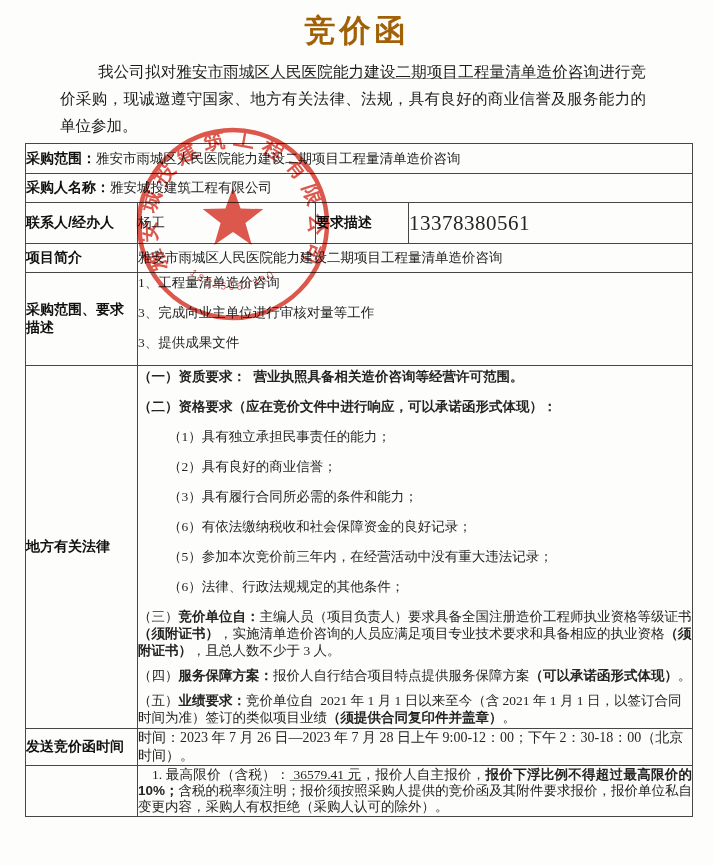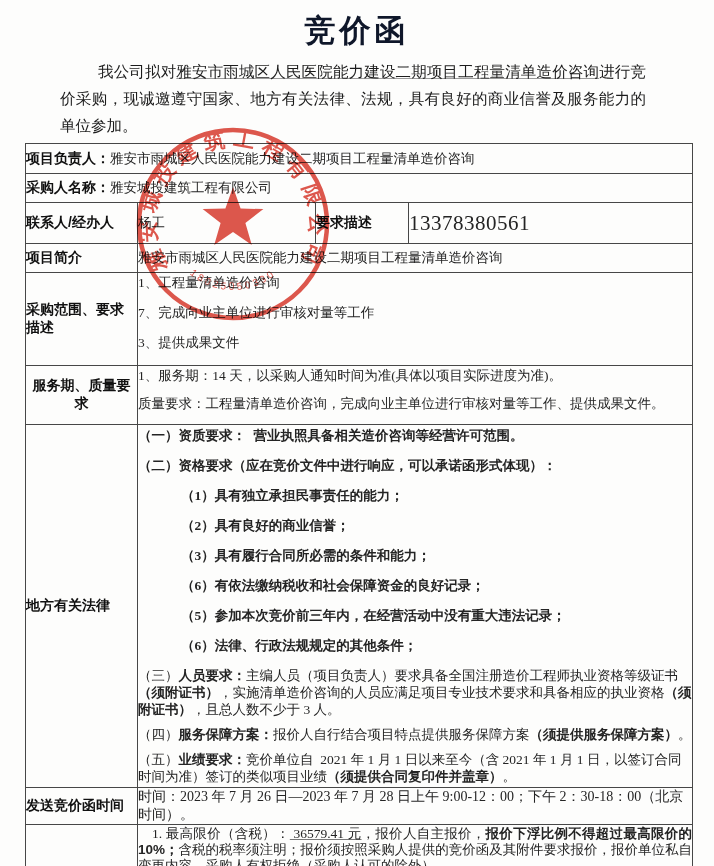--- a/index.html
+++ b/index.html
@@ -4,21 +4,21 @@
 <style>
   html,body{margin:0;padding:0;}
   body{
     width:714px;height:866px;position:relative;background:#fdfdfc;
     font-family:"Liberation Serif","DejaVu Serif",serif;color:#1c1c1c;
     overflow:hidden;
   }
   .title{
     position:absolute;top:10px;left:0;width:714px;text-align:center;
     font-family:"Liberation Sans","DejaVu Sans",sans-serif;
-    font-weight:bold;font-size:31px;letter-spacing:4px;color:#0f172a;
+    font-weight:bold;font-size:31px;letter-spacing:4px;color:#a16207;
   }
   .intro{
     position:absolute;top:58px;left:60px;width:586px;
     font-size:15.5px;line-height:27px;text-indent:38px;text-align:justify;
   }
   .intro .u-proj{text-decoration:underline;text-decoration-color:#9a9a9a;}
   table.bid{
     position:absolute;left:25px;top:143px;width:667px;
     border-collapse:collapse;table-layout:fixed;
   }
@@ -41,21 +41,21 @@
   tr.r6 td{height:58px;}
   tr.r7 td{height:362px;}
   tr.r8 td{height:28px;}
   tr.r9 td{height:50px;}
   td.top{vertical-align:top;}
   .scope-item{margin:0 0 13px 0;line-height:17px;}
   .pad-t8{padding-top:8px;}
   .svc-line{margin:0 0 11px 0;line-height:17px;}
   .qual-cell{font-size:12.5px;overflow:hidden;}
   .qual-cell p{margin:0 0 13px 0;line-height:17px;white-space:pre-wrap;}
-  .qual-cell p.ind{margin-left:43px;font-weight:bold;}
+  .qual-cell p.ind{margin-left:30px;}
   .qual-cell p.tight{margin-bottom:8px;}
   .qual-cell p.last{margin-bottom:0;}
   .pad-t6{padding-top:6px;}
   .price-cell{font-size:13px;overflow:hidden;padding-top:3px;}
   .price-cell p{margin:0;line-height:16px;text-indent:14px;white-space:pre-wrap;text-align:justify;}
   .sb{font-weight:bold;font-family:"Liberation Sans","DejaVu Sans",sans-serif;}
   .su{text-decoration:underline;text-decoration-color:#777;margin-top:13px;}
   .center-lbl{text-align:center;}
   .phone{font-size:21px;letter-spacing:0.5px;}
   .seal{
@@ -73,21 +73,21 @@
 <table class="bid">
   <colgroup>
       <col style="width:112px">
       <col style="width:178px">
       <col style="width:93px">
       <col style="width:284px">
     </colgroup>
 
   <tbody>
       <tr class="r1">
-    <td colspan="4" class="inline-cell"><span class="lbl">项目负责人：</span><span>雅安市雨城区人民医院能力建设二期项目工程量清单造价咨询</span></td>
+    <td colspan="4" class="inline-cell"><span class="lbl">采购范围：</span><span>雅安市雨城区人民医院能力建设二期项目工程量清单造价咨询</span></td>
   </tr>
 
   <tr class="r2">
     <td colspan="4" class="inline-cell"><span class="lbl">采购人名称：</span><span>雅安城投建筑工程有限公司</span></td>
   </tr>
 
   <tr class="r3">
     <td class="label-cell"><span class="lbl">联系人/经办人</span></td>
     <td class="val-cell"><span>杨工</span></td>
     <td class="label-cell"><span class="lbl">要求描述</span></td>
@@ -96,46 +96,39 @@
 
   <tr class="r4">
     <td class="label-cell"><span class="lbl">项目简介</span></td>
     <td colspan="3" class="val-cell"><span>雅安市雨城区人民医院能力建设二期项目工程量清单造价咨询</span></td>
   </tr>
 
   <tr class="r5">
     <td class="label-cell"><span class="lbl">采购范围、要求描述</span></td>
     <td colspan="3" class="val-cell top pad-t8">
       <div class="scope-item">1、工程量清单造价咨询</div>
-      <div class="scope-item">7、完成向业主单位进行审核对量等工作</div>
+      <div class="scope-item">3、完成向业主单位进行审核对量等工作</div>
       <div class="scope-item">3、提供成果文件</div>
     </td>
   </tr>
 
-  <tr class="r6">
-    <td class="label-cell center-lbl"><span class="lbl">服务期、质量要求</span></td>
-    <td colspan="3" class="val-cell top pad-t8">
-      <div class="svc-line">1、服务期：14 天，以采购人通知时间为准(具体以项目实际进度为准)。</div>
-      <div class="svc-line">质量要求：工程量清单造价咨询，完成向业主单位进行审核对量等工作、提供成果文件。</div>
-    </td>
-  </tr>
 
   <tr class="r7">
     <td class="label-cell"><span class="lbl">地方有关法律</span></td>
     <td colspan="3" class="val-cell top qual-cell pad-t6">
       <p><span class="sb">（一）资质要求：  营业执照具备相关造价咨询等经营许可范围。</span></p>
       <p><span class="sb">（二）资格要求（应在竞价文件中进行响应，可以承诺函形式体现）：</span></p>
       <p class="ind"><span>（1）具有独立承担民事责任的能力；</span></p>
       <p class="ind"><span>（2）具有良好的商业信誉；</span></p>
       <p class="ind"><span>（3）具有履行合同所必需的条件和能力；</span></p>
       <p class="ind"><span>（6）有依法缴纳税收和社会保障资金的良好记录；</span></p>
       <p class="ind"><span>（5）参加本次竞价前三年内，在经营活动中没有重大违法记录；</span></p>
       <p class="ind"><span>（6）法律、行政法规规定的其他条件；</span></p>
-      <p class="tight"><span>（三）</span><span class="sb">人员要求：</span><span>主编人员（项目负责人）要求具备全国注册造价工程师执业资格等级证书</span><span class="sb">（须附证书）</span><span>，实施清单造价咨询的人员应满足项目专业技术要求和具备相应的执业资格</span><span class="sb">（须附证书）</span><span>，且总人数不少于 3 人。</span></p>
-      <p class="tight"><span>（四）</span><span class="sb">服务保障方案：</span><span>报价人自行结合项目特点提供服务保障方案</span><span class="sb">（须提供服务保障方案）</span><span>。</span></p>
+      <p class="tight"><span>（三）</span><span class="sb">竞价单位自：</span><span>主编人员（项目负责人）要求具备全国注册造价工程师执业资格等级证书</span><span class="sb">（须附证书）</span><span>，实施清单造价咨询的人员应满足项目专业技术要求和具备相应的执业资格</span><span class="sb">（须附证书）</span><span>，且总人数不少于 3 人。</span></p>
+      <p class="tight"><span>（四）</span><span class="sb">服务保障方案：</span><span>报价人自行结合项目特点提供服务保障方案</span><span class="sb">（可以承诺函形式体现）</span><span>。</span></p>
       <p class="last"><span>（五）</span><span class="sb">业绩要求：</span><span>竞价单位自  2021 年 1 月 1 日以来至今（含 2021 年 1 月 1 日，以签订合同时间为准）签订的类似项目业绩</span><span class="sb">（须提供合同复印件并盖章）</span><span>。</span></p>
     </td>
   </tr>
 
   <tr class="r8">
     <td class="label-cell"><span class="lbl">发送竞价函时间</span></td>
     <td colspan="3" class="val-cell" style="font-size:14px;"><span>时间：2023 年 7 月 26 日—2023 年 7 月 28 日上午 9:00-12：00；下午 2：30-18：00（北京时间）。</span></td>
   </tr>
 
   <tr class="r9">

